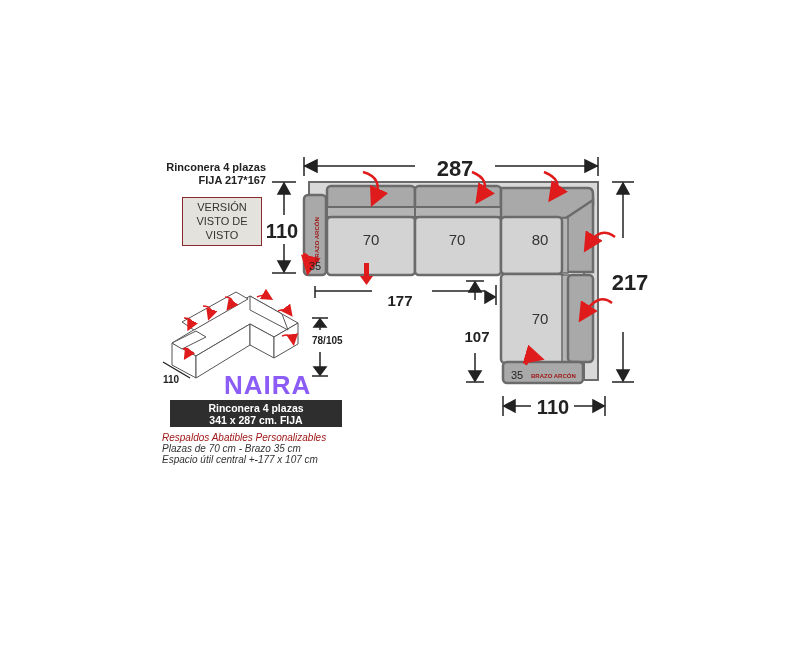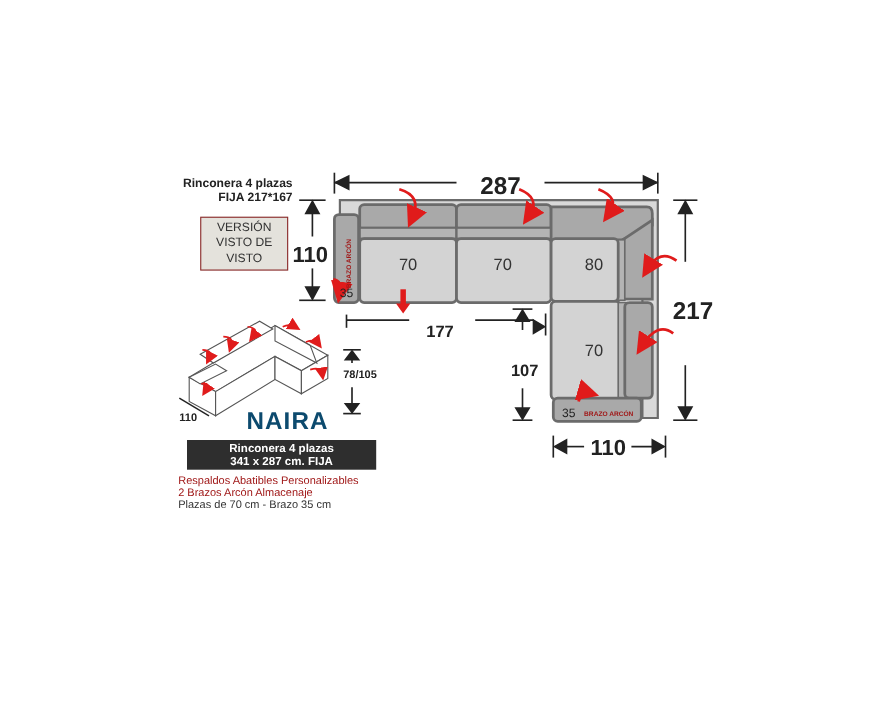--- a/index.html
+++ b/index.html
@@ -1,22 +1,22 @@
 <!DOCTYPE html>
 <html><head>
 <meta charset="utf-8">
 <style>
   html,body{margin:0;padding:0;background:#fff;}
   body{width:800px;height:650px;position:relative;overflow:hidden;font-family:"Liberation Sans",sans-serif;color:#222;}
   .abs{position:absolute;}
   .t-title{font-weight:bold;font-size:11px;line-height:13px;text-align:right;color:#222;}
   .version-box{left:165px;top:197px;width:80px;height:49px;background:#e4e2dc;border:1.5px solid #8a2a2a;box-sizing:border-box;text-align:center;font-size:11px;line-height:14px;color:#333;padding-top:2px;margin-left:17px;}
-  .name{font-size:22px;font-weight:bold;letter-spacing:1px;color:#0c4a6e;}
+  .name{font-size:26px;font-weight:bold;letter-spacing:1px;color:#8b5cf6;}
   .darkbar{left:170px;top:400px;width:172px;height:27px;background:#2e2e2e;color:#fff;font-weight:bold;font-size:10.5px;line-height:12px;text-align:center;padding-top:2px;box-sizing:border-box;}
-  .desc{font-size:10px;line-height:11px;color:#333;}
+  .desc{font-size:10px;line-height:11px;color:#333;font-style:italic;}
   .desc .red{color:#a01818;}
   svg text{font-family:"Liberation Sans",sans-serif;}
 </style>
 </head>
 <body>
 
 <div class="abs t-title" style="left:140px;top:161px;width:126px;">
   <div>Rinconera 4 plazas</div>
   <div>FIJA 217*167</div>
 </div>
@@ -176,15 +176,15 @@
 
 <div class="abs name" style="left:224px;top:370px;">NAIRA</div>
 
 <div class="abs darkbar">
   <div>Rinconera 4 plazas</div>
   <div>341 x 287 cm. FIJA</div>
 </div>
 
 <div class="abs desc" style="left:162px;top:432px;width:200px;">
   <div class="red">Respaldos Abatibles Personalizables</div>
-  <div class="red">2 Brazos Arcón Almacenaje</div>
   <div>Plazas de 70 cm - Brazo 35 cm</div>
+  <div>Espacio útil central +-177 x 107 cm</div>
 </div>
 
 </body></html>

